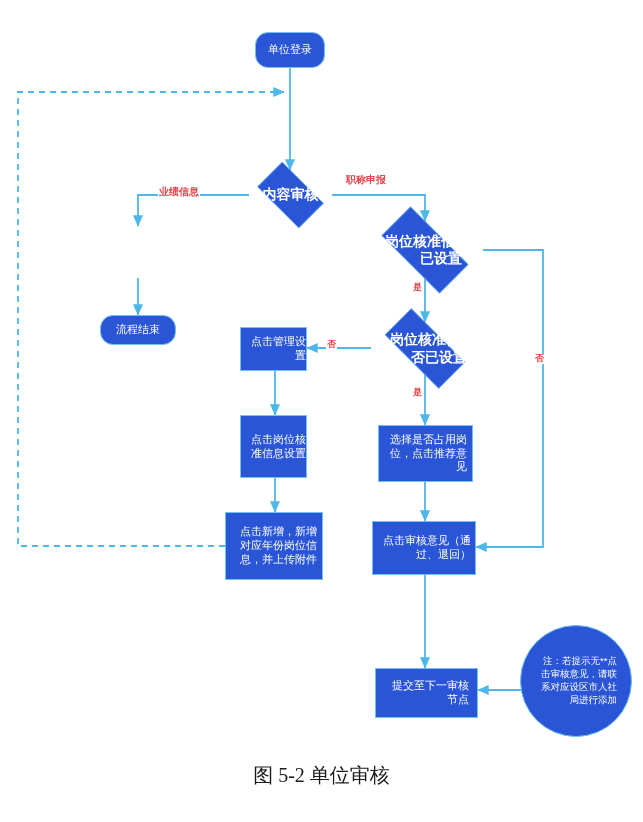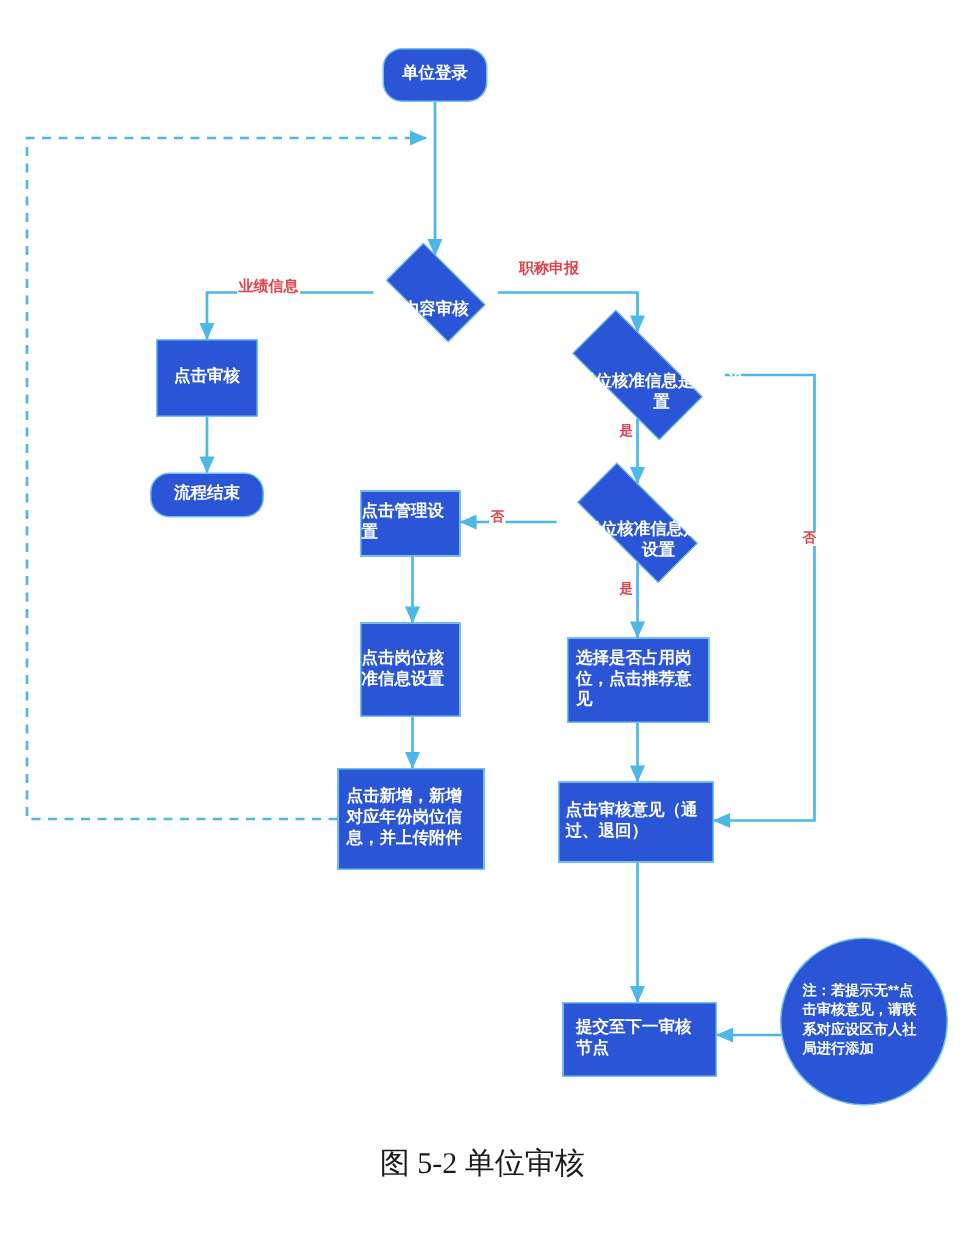--- a/index.html
+++ b/index.html
@@ -24,23 +24,23 @@
     position: absolute;
     left: 0; top: 0;
     width: 643px;
     height: 822px;
   }
   .node {
     position: absolute;
     display: flex;
     align-items: center;
     justify-content: center;
-    text-align: left;
+    text-align: right;
     color: #ffffff;
-    font-weight: bold;
+    font-weight: normal;
     font-size: 11px;
     line-height: 1.25;
     box-sizing: border-box;
     z-index: 3;
   }
   .node-rect {
     background: #2a55d6;
     border: 1.5px solid #6fc4ee;
   }
   .node-round {
@@ -63,30 +63,30 @@
     left: 0; top: 0;
     width: 100%;
     height: 100%;
     background: #2a55d6;
     border: 1.5px solid #6fc4ee;
     box-sizing: border-box;
     transform: rotate(45deg) scale(0.707);
   }
   .node-diamond-label {
     position: absolute;
-    left: 0; top: 12px;
+    left: 0; top: 0;
     width: 100%;
     height: 100%;
     display: flex;
     align-items: center;
     justify-content: center;
     text-align: center;
     color: #ffffff;
     font-weight: bold;
-    font-size: 11px;
+    font-size: 14px;
     line-height: 1.25;
     z-index: 1;
   }
   .edge-label {
     position: absolute;
     color: #e2444a;
     font-size: 10px;
     font-weight: bold;
     background: #ffffff;
     padding: 0 1px;
@@ -158,23 +158,20 @@
 
   <div class="node node-round" style="left:255px; top:32px; width:70px; height:36px;">
     <span>单位登录</span>
   </div>
 
   <div class="node-diamond-wrap" style="left:249px; top:170px; width:83px; height:50px;">
     <div class="node-diamond-shape"></div>
     <div class="node-diamond-label">内容审核</div>
   </div>
 
-  <div class="node node-rect" style="left:104px; top:226px; width:68px; height:52px;">
-    <span>点击审核</span>
-  </div>
 
   <div class="node node-round" style="left:100px; top:315px; width:76px; height:30px;">
     <span>流程结束</span>
   </div>
 
   <div class="node-diamond-wrap" style="left:367px; top:221px; width:116px; height:58px;">
     <div class="node-diamond-shape"></div>
     <div class="node-diamond-label" style="padding:0 16px;">岗位核准信息是否已设置</div>
   </div>
 

